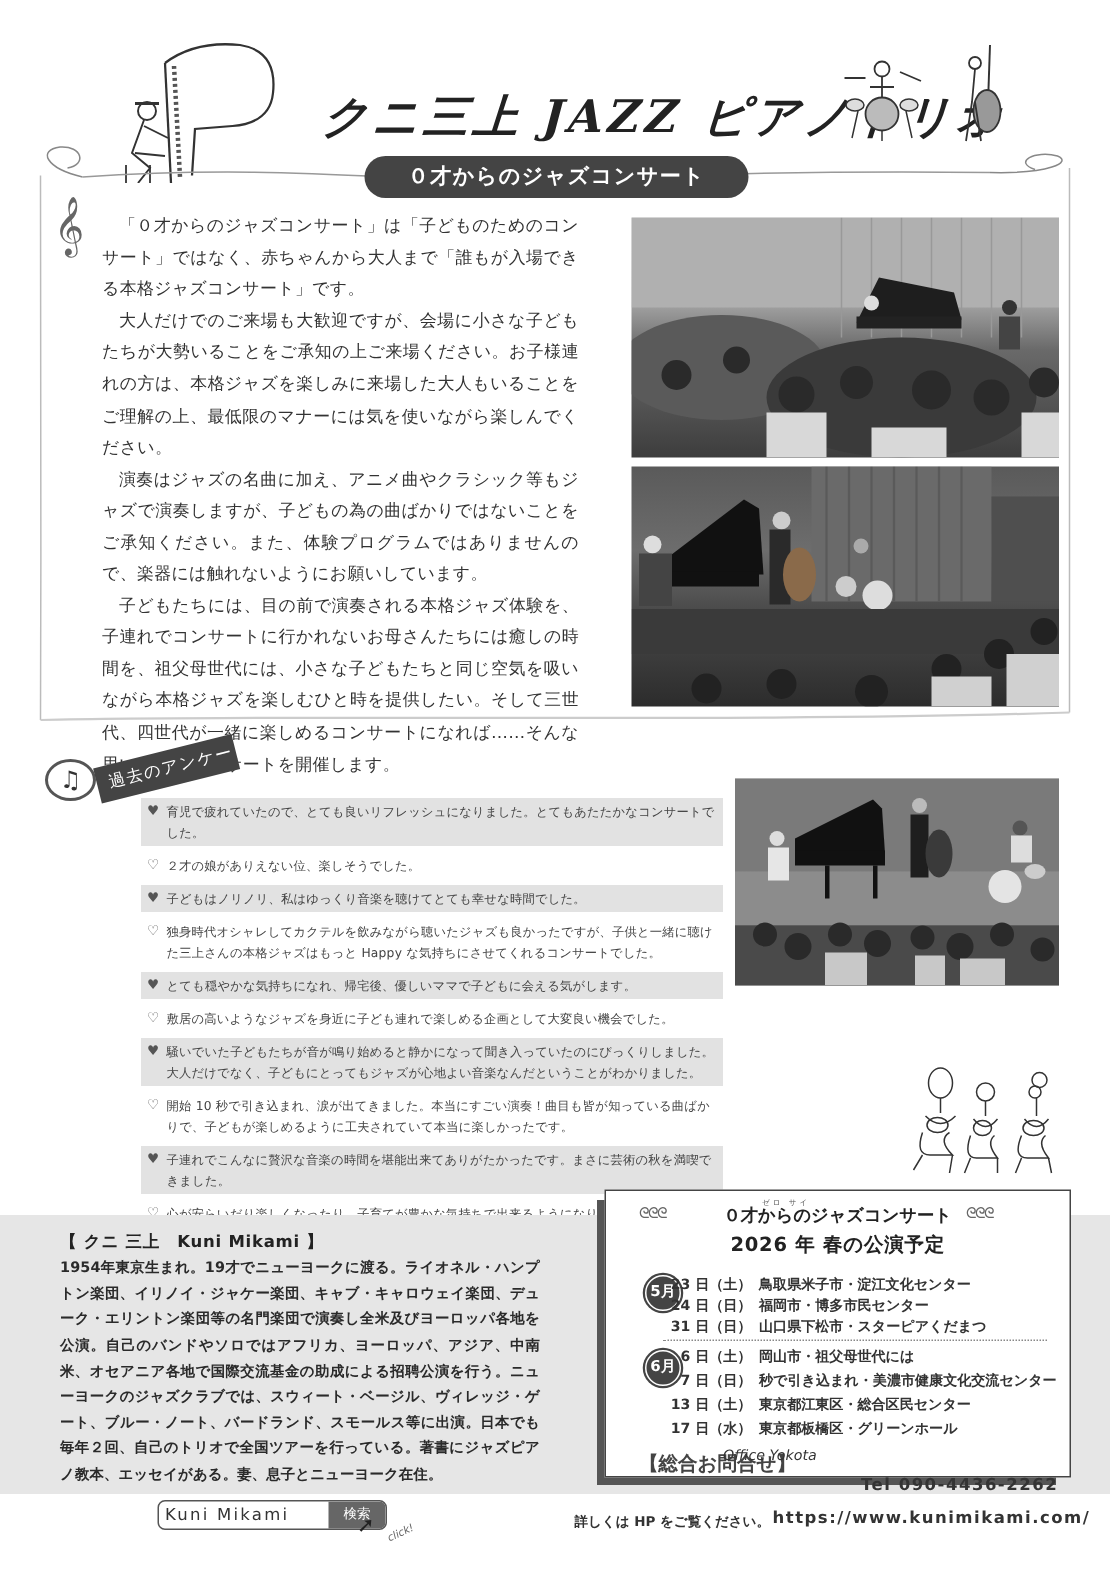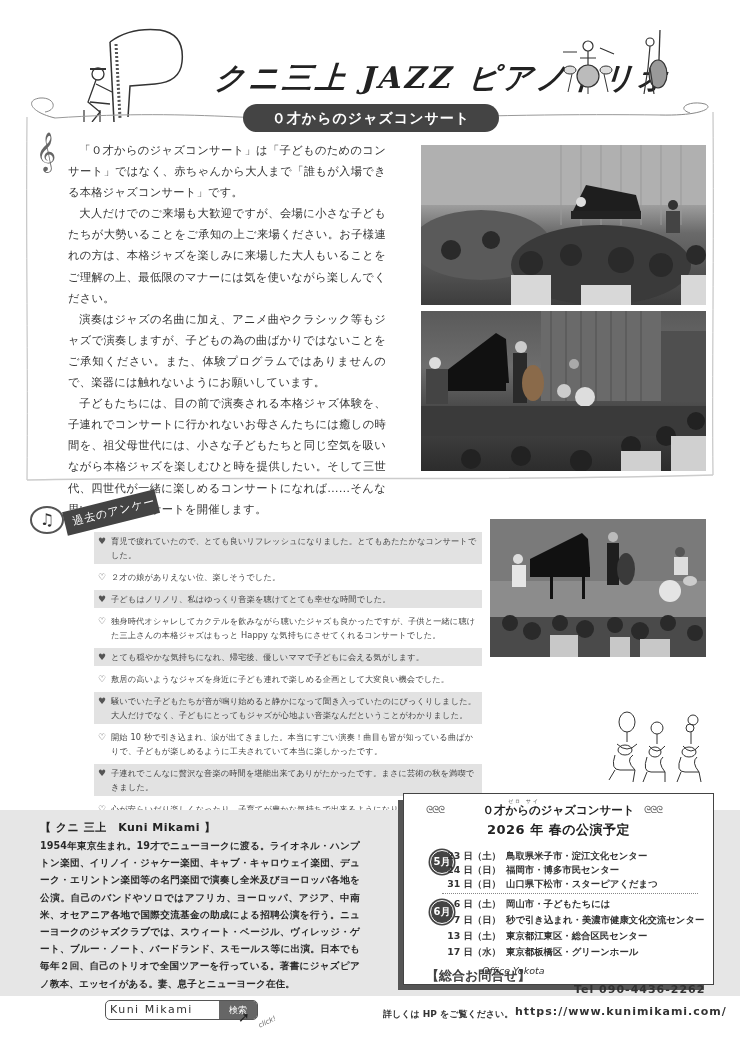--- a/index.html
+++ b/index.html
@@ -335,21 +335,21 @@
     <span class="date">24 日（日）</span><span class="venue">福岡市・博多市民センター</span>
   </div>
   <div class="sched-row" style="top:84px">
     <span class="date">31 日（日）</span><span class="venue">山口県下松市・スターピアくだまつ</span>
   </div>
 
   <div class="sched-div" style="top:99px"></div>
 
   <div class="month-badge" style="left:26px; top:106px">6月</div>
   <div class="sched-row" style="top:104px">
-    <span class="date">6 日（土）</span><span class="venue">岡山市・子どもたちには</span>
+    <span class="date">6 日（土）</span><span class="venue">岡山市・祖父母世代には</span>
   </div>
   <div class="sched-row" style="top:120px">
     <span class="date">7 日（日）</span><span class="venue">秒で引き込まれ・美濃市健康文化交流センター</span>
   </div>
   <div class="sched-row" style="top:136px">
     <span class="date">13 日（土）</span><span class="venue">東京都江東区・総合区民センター</span>
   </div>
   <div class="sched-row" style="top:152px">
     <span class="date">17 日（水）</span><span class="venue">東京都板橋区・グリーンホール</span>
   </div>

